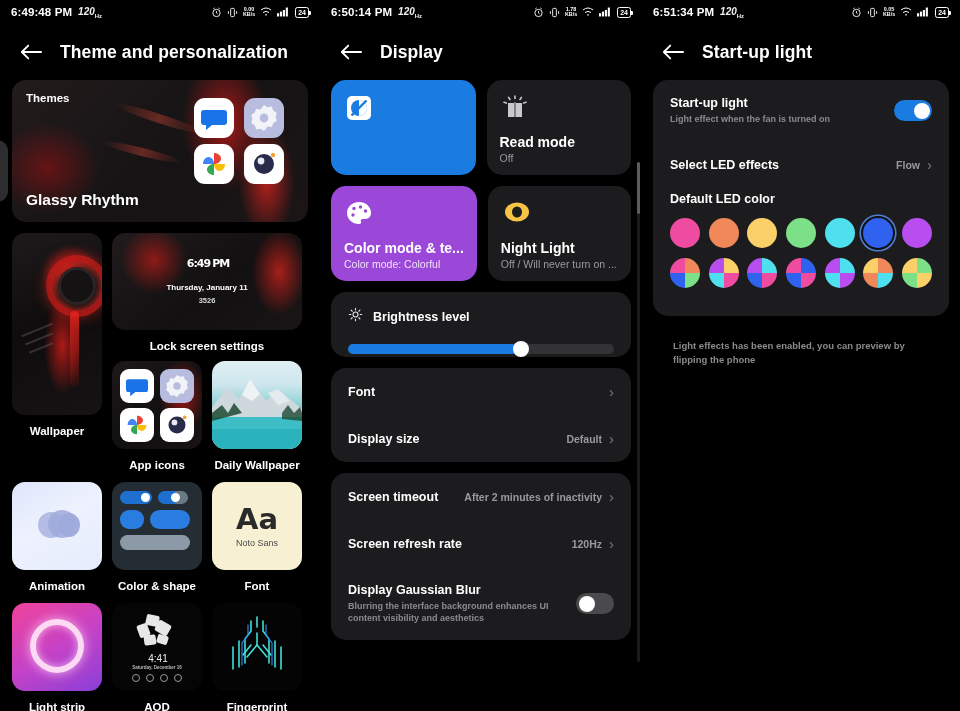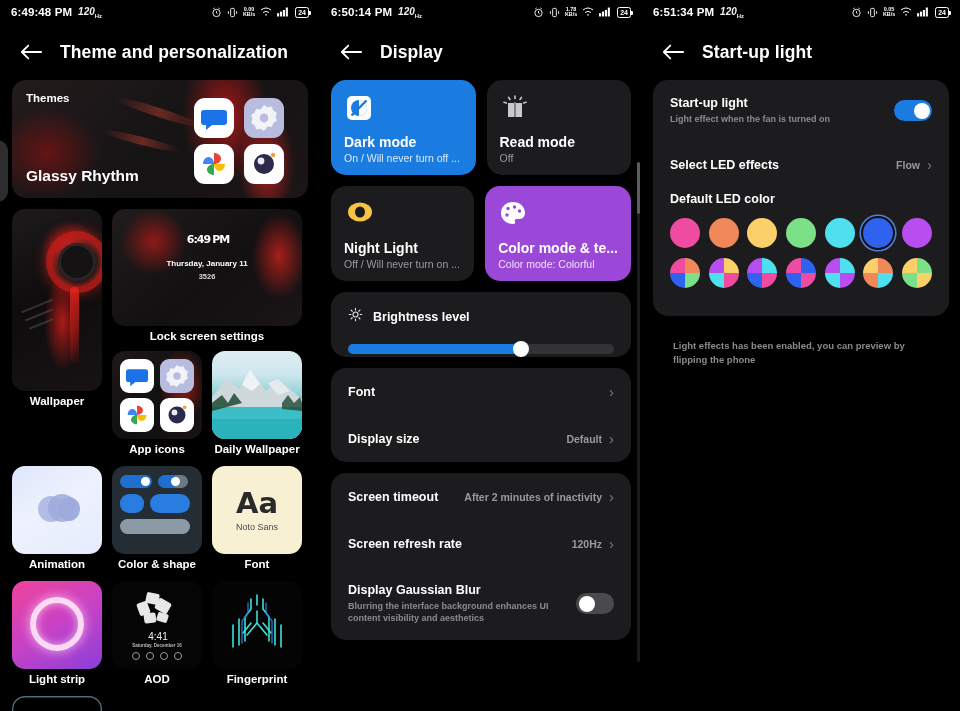--- a/index.html
+++ b/index.html
@@ -46,21 +46,21 @@
   }
   .title { color: #fff; font-size: 17.5px; font-weight: bold; letter-spacing: .1px; }
 
   
   .s1body { padding: 0 12px; }
   .peek-left {
     position: absolute; left: -14px; top: 140px;
     width: 22px; height: 62px; border-radius: 11px; background: #2d2d2f;
   }
   .themes-card {
-    position: relative; height: 118px; border-radius: 14px; overflow: hidden;
+    position: relative; height: 142px; border-radius: 14px; overflow: hidden;
     background:
       radial-gradient(ellipse 60px 95px at 72% 30%, rgba(190,25,25,.85), rgba(120,12,12,0) 72%),
       radial-gradient(ellipse 40px 80px at 86% 72%, rgba(215,35,30,.8), rgba(120,12,12,0) 70%),
       radial-gradient(ellipse 70px 60px at 12% 62%, rgba(150,18,18,.6), rgba(60,6,6,0) 75%),
       linear-gradient(135deg, #231b1c 0%, #151314 55%, #1c1516 100%);
     cursor: pointer;
   }
   .themes-card .streak {
     position: absolute; border-radius: 50%;
     background: linear-gradient(90deg, rgba(255,70,50,0), rgba(255,80,60,.35), rgba(255,70,50,0));
@@ -81,21 +81,21 @@
   .ai-msg { background: #fff; }
   .ai-set { background: #b8bde0; }
   .ai-pho { background: #fff; }
   .ai-cam { background: #fff; }
 
   .grid-row { display: flex; gap: 10px; margin-top: 11px; }
   .tile { cursor: pointer; }
   .tile .thumb { border-radius: 13px; overflow: hidden; position: relative; }
   .tile .cap {
     text-align: center; color: #fff; font-size: 11.5px; font-weight: bold;
-    margin-top: 4px; white-space: nowrap;
+    margin-top: 10px; white-space: nowrap;
   }
 
   .wallpaper-thumb {
     width: 90px; height: 182px;
     background:
       radial-gradient(circle 40px at 64% 22%, rgba(220,25,25,.9), rgba(130,10,10,0) 70%),
       radial-gradient(ellipse 26px 70px at 56% 62%, rgba(225,30,25,.75), rgba(120,10,10,0) 70%),
       linear-gradient(160deg, #1d1a1b 0%, #0e0c0d 50%, #171314 100%);
   }
   .wp-fan {
@@ -109,21 +109,21 @@
   }
   .wp-stem {
     position: absolute; left: 58px; top: 78px; width: 9px; height: 76px;
     background: linear-gradient(180deg, rgba(225,35,28,.9), rgba(150,15,12,.15));
     border-radius: 5px; filter: blur(.6px);
   }
   .wp-lines { position: absolute; left: 8px; top: 96px; width: 46px; height: 40px; }
   .wp-lines i { position: absolute; height: 2px; background: rgba(120,110,112,.35); border-radius: 2px; }
 
   .lock-thumb {
-    width: 190px; height: 117px; position: relative;
+    width: 190px; height: 97px; position: relative;
     background:
       radial-gradient(ellipse 46px 46px at 22% 28%, rgba(190,28,24,.7), rgba(110,12,10,0) 72%),
       radial-gradient(ellipse 38px 60px at 88% 40%, rgba(215,35,28,.75), rgba(110,12,10,0) 72%),
       linear-gradient(140deg, #211b1c 0%, #121011 55%, #1a1516 100%);
   }
   .lk-time {
     position: absolute; left: 0; right: 0; top: 11px; text-align: center;
     color: #fff; font-size: 30px; font-weight: bold; letter-spacing: -1px;
     font-family: "DejaVu Sans", sans-serif;
   }
@@ -569,24 +569,20 @@
       <div class="mode-row">
         <div class="mode-card mc-blue">
           <div class="mc-icon">
             <svg width="30" height="30" viewBox="0 0 30 30">
                 <rect x="3" y="3" width="24" height="24" rx="5" fill="#fff"></rect>
                 <circle cx="15" cy="15" r="8" fill="#1a7be0"></circle>
                 <path d="M15 7a8 8 0 010 16z" fill="#fff"></path>
                 <path d="M7.5 22.5L22.5 7.5" stroke="#1a7be0" stroke-width="2.4"></path>
               </svg>
           </div>
-          <div>
-            <div class="mc-title">Dark mode</div>
-            <div class="mc-sub on-blue">On / Will never turn off ...</div>
-          </div>
         </div>
         <div class="mode-card mc-dark">
           <div class="mc-icon">
             <svg width="30" height="30" viewBox="0 0 30 30">
                 <path d="M8 10h6v14H8a0 0 0 010 0z" fill="#c9c9cc"></path>
                 <path d="M16 10h6v14h-6z" fill="#c9c9cc"></path>
                 <rect x="14.2" y="9" width="1.6" height="15" fill="#9a9a9c"></rect>
                 <g stroke="#c9c9cc" stroke-width="1.6" stroke-linecap="round">
                   <path d="M15 5.5V3"></path>
                   <path d="M10 6.5L8.6 4.4"></path>
@@ -597,45 +593,45 @@
               </svg>
           </div>
           <div>
             <div class="mc-title">Read mode</div>
             <div class="mc-sub on-dark">Off</div>
           </div>
         </div>
       </div>
 
       <div class="mode-row">
-        <div class="mode-card mc-dark">
-          <div class="mc-icon">
-            <svg width="32" height="30" viewBox="0 0 32 30">
-                <ellipse cx="16" cy="13" rx="12" ry="9.5" fill="#f6c445"></ellipse>
-                <ellipse cx="16" cy="13" rx="5" ry="5.6" fill="#1c1c1e"></ellipse>
-              </svg>
-          </div>
-          <div>
-            <div class="mc-title">Night Light</div>
-            <div class="mc-sub on-dark">Off / Will never turn on ...</div>
-          </div>
-        </div>
         <div class="mode-card mc-purple">
           <div class="mc-icon">
             <svg width="30" height="28" viewBox="0 0 30 28">
                 <path d="M15 3C8 3 3 8 3 14s5 11 12 11c2 0 2.6-1.2 2-2.2-.8-1.3.2-2.8 1.8-2.8H21c4 0 6-2.6 6-6.2C27 7.6 21.8 3 15 3z" fill="#fff"></path>
                 <circle cx="10" cy="9.5" r="1.7" fill="#9b47d8"></circle>
                 <circle cx="16.5" cy="8" r="1.7" fill="#9b47d8"></circle>
                 <circle cx="21.5" cy="12" r="1.7" fill="#9b47d8"></circle>
                 <circle cx="9" cy="16" r="1.7" fill="#9b47d8"></circle>
               </svg>
           </div>
           <div>
             <div class="mc-title">Color mode &amp; te...</div>
             <div class="mc-sub on-purple">Color mode: Colorful</div>
+          </div>
+        </div>
+        <div class="mode-card mc-dark">
+          <div class="mc-icon">
+            <svg width="32" height="30" viewBox="0 0 32 30">
+                <ellipse cx="16" cy="13" rx="12" ry="9.5" fill="#f6c445"></ellipse>
+                <ellipse cx="16" cy="13" rx="5" ry="5.6" fill="#1c1c1e"></ellipse>
+              </svg>
+          </div>
+          <div>
+            <div class="mc-title">Night Light</div>
+            <div class="mc-sub on-dark">Off / Will never turn on ...</div>
           </div>
         </div>
       </div>
 
       <div class="card-group">
         <div class="bl-head">
           <span><svg width="15" height="15" viewBox="0 0 24 24" fill="none" stroke="#e6e6e8" stroke-width="1.7" stroke-linecap="round">
                 <circle cx="12" cy="12" r="4"></circle>
                 <path d="M12 2v2.6M12 19.4V22M2 12h2.6M19.4 12H22M4.9 4.9l1.9 1.9M17.2 17.2l1.9 1.9M19.1 4.9l-1.9 1.9M6.8 17.2l-1.9 1.9"></path>
               </svg></span>

